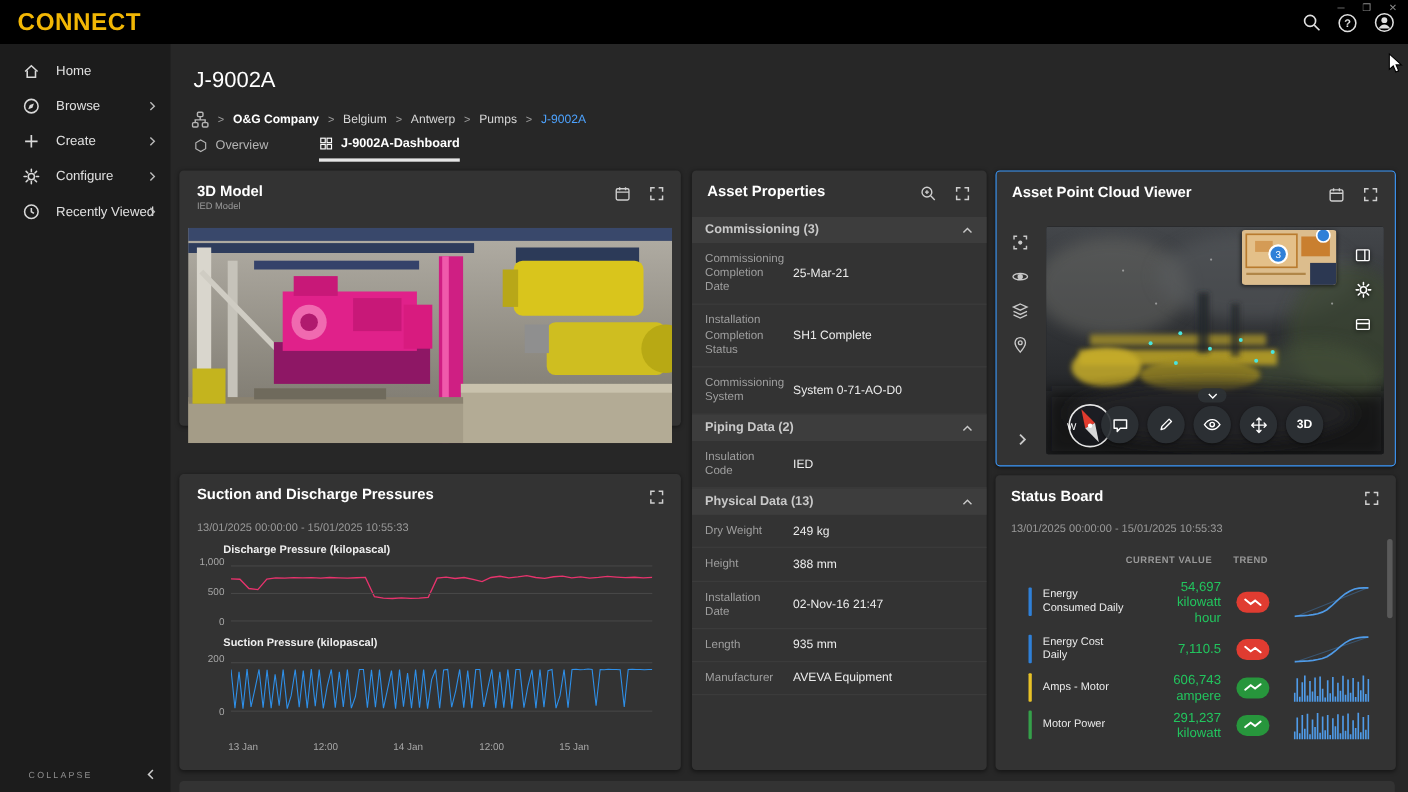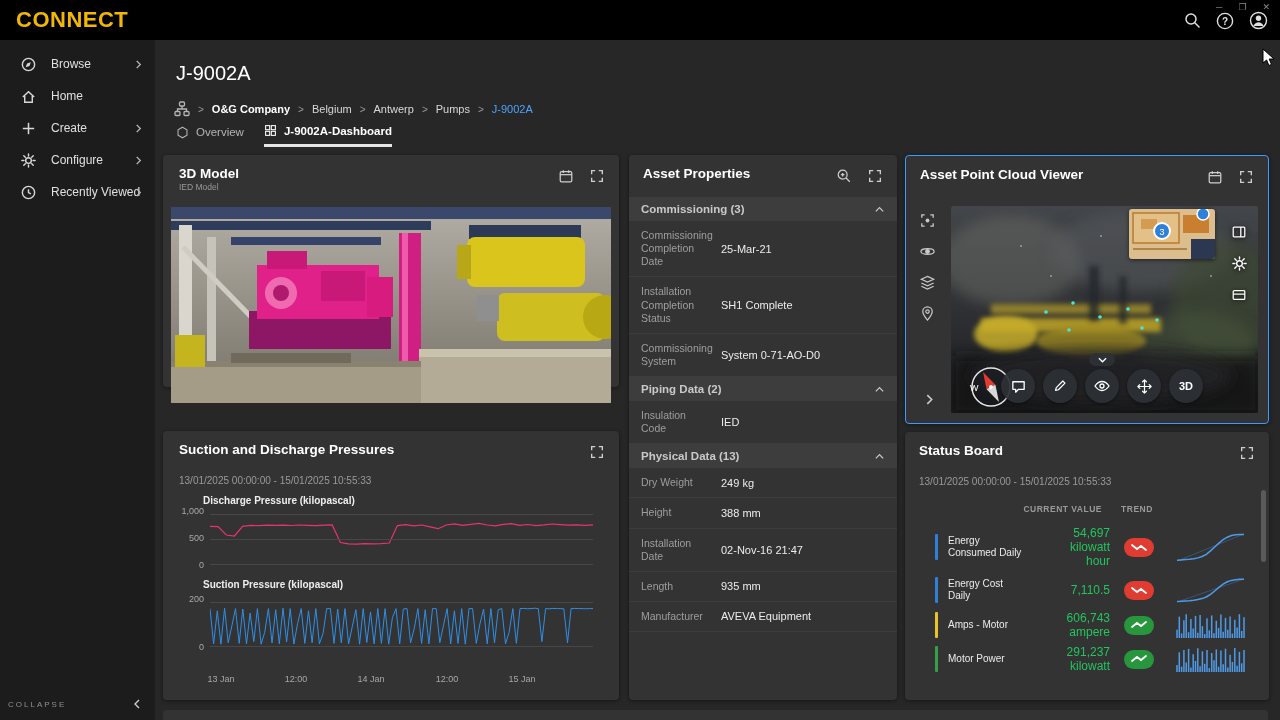--- a/index.html
+++ b/index.html
@@ -12,30 +12,30 @@
 .logo{position:absolute;left:16px;top:7px;font-size:22px;font-weight:700;color:#f2b705;letter-spacing:.5px}
 .winctrl{position:absolute;right:10px;top:2px;display:flex;gap:16px;color:#8a8a8a;font-size:9px}
 .tb-icons{position:absolute;right:12px;top:11px;display:flex;gap:15px;align-items:center;color:#e0e0e0}
 .tb-icons>*{cursor:pointer}
 
 .sidebar{position:absolute;left:0;top:40px;width:155px;height:680px;background:#1c1c1c}
 .nav{position:absolute;left:0;top:8px;right:0}
 .nav-item{position:relative;height:32px;display:flex;align-items:center;gap:14px;padding-left:20px;
           color:#e0e0e0;font-size:12px;cursor:pointer}
 .nav-item .chev{position:absolute;right:12px}
-.collapse{position:absolute;left:8px;bottom:10px;right:12px;display:flex;align-items:center;justify-content:space-between;
+.collapse{position:absolute;left:26px;bottom:10px;right:12px;display:flex;align-items:center;justify-content:space-between;
           color:#8f8f8f;font-size:8px;letter-spacing:2px;cursor:pointer}
 
 .page-title{position:absolute;left:176px;top:62px;font-size:20px;font-weight:500;color:#fff}
 .breadcrumb{position:absolute;left:174px;top:101px;display:flex;align-items:center;gap:8px;font-size:11px;color:#d8d8d8}
 .breadcrumb .sep{color:#9a9a9a;font-size:10px}
 .bc-first{font-weight:700;color:#fff}
 .bc-last{color:#4da3ff;cursor:pointer}
 .bc-mid{cursor:pointer}
-.tabs{position:absolute;left:176px;top:124px;display:flex;gap:20px}
+.tabs{position:absolute;left:176px;top:124px;display:flex;gap:46px}
 .tab{display:flex;align-items:center;gap:7px;font-size:11.5px;color:#b5b5b5;padding-bottom:7px;cursor:pointer}
 .tab.active{color:#fff;font-weight:700;border-bottom:3px solid #e5e5e5}
 
 .card{position:absolute;background:#333;border-radius:4px;box-shadow:0 1px 4px rgba(0,0,0,.45)}
 .ctitle{position:absolute;top:11px;left:16px;font-size:13.5px;font-weight:700;color:#fff;white-space:nowrap}
 .csub{position:absolute;top:27px;left:16px;font-size:8.5px;color:#9a9a9a}
 .cicons{position:absolute;top:13px;right:14px;display:flex;gap:15px;color:#cfcfcf}
 .cicons>*{cursor:pointer}
 .cdate{position:absolute;left:16px;font-size:10px;color:#9a9a9a}
 
@@ -121,36 +121,36 @@
           <path d="M4.3 15c1.3-2.6 3.1-3.8 5.2-3.8s3.9 1.2 5.2 3.8z" fill="#e0e0e0"></path>
           </svg>
       </span>
     </div>
   </header>
 
   <nav class="sidebar">
     <div class="nav">
       <div class="nav-item">
         <svg width="17" height="17" viewBox="0 0 18 18" fill="none" stroke="#d8d8d8" stroke-width="1.5">
+          <path d="M3 9.5L9 4l6 5.5"></path>
+            <path d="M5 8.5V15h8V8.5"></path>
+          </svg>
+        <span>Home</span>
+      </div>
+      <div class="nav-item">
+        <svg width="17" height="17" viewBox="0 0 18 18" fill="none" stroke="#d8d8d8" stroke-width="1.5">
           <circle cx="9" cy="9" r="6.5"></circle>
             <path d="M11.5 6.5l-1.5 4-4 1.5 1.5-4z" fill="#d8d8d8" stroke="none"></path>
           </svg>
         <span>Browse</span>
         <span class="chev">
           <svg width="9" height="9" viewBox="0 0 10 10" fill="none" stroke="#bbb" stroke-width="1.4">
               <path d="M3 1l4 4-4 4"></path>
             </svg>
           </span>
-      </div>
-      <div class="nav-item">
-        <svg width="17" height="17" viewBox="0 0 18 18" fill="none" stroke="#d8d8d8" stroke-width="1.5">
-          <path d="M3 9.5L9 4l6 5.5"></path>
-            <path d="M5 8.5V15h8V8.5"></path>
-          </svg>
-        <span>Home</span>
       </div>
       <div class="nav-item">
         <svg width="17" height="17" viewBox="0 0 18 18" stroke="#d8d8d8" stroke-width="1.6">
           <line x1="9" y1="3" x2="9" y2="15"></line>
             <line x1="3" y1="9" x2="15" y2="9"></line>
           </svg>
         <span>Create</span>
         <span class="chev">
           <svg width="9" height="9" viewBox="0 0 10 10" fill="none" stroke="#bbb" stroke-width="1.4">
               <path d="M3 1l4 4-4 4"></path>

